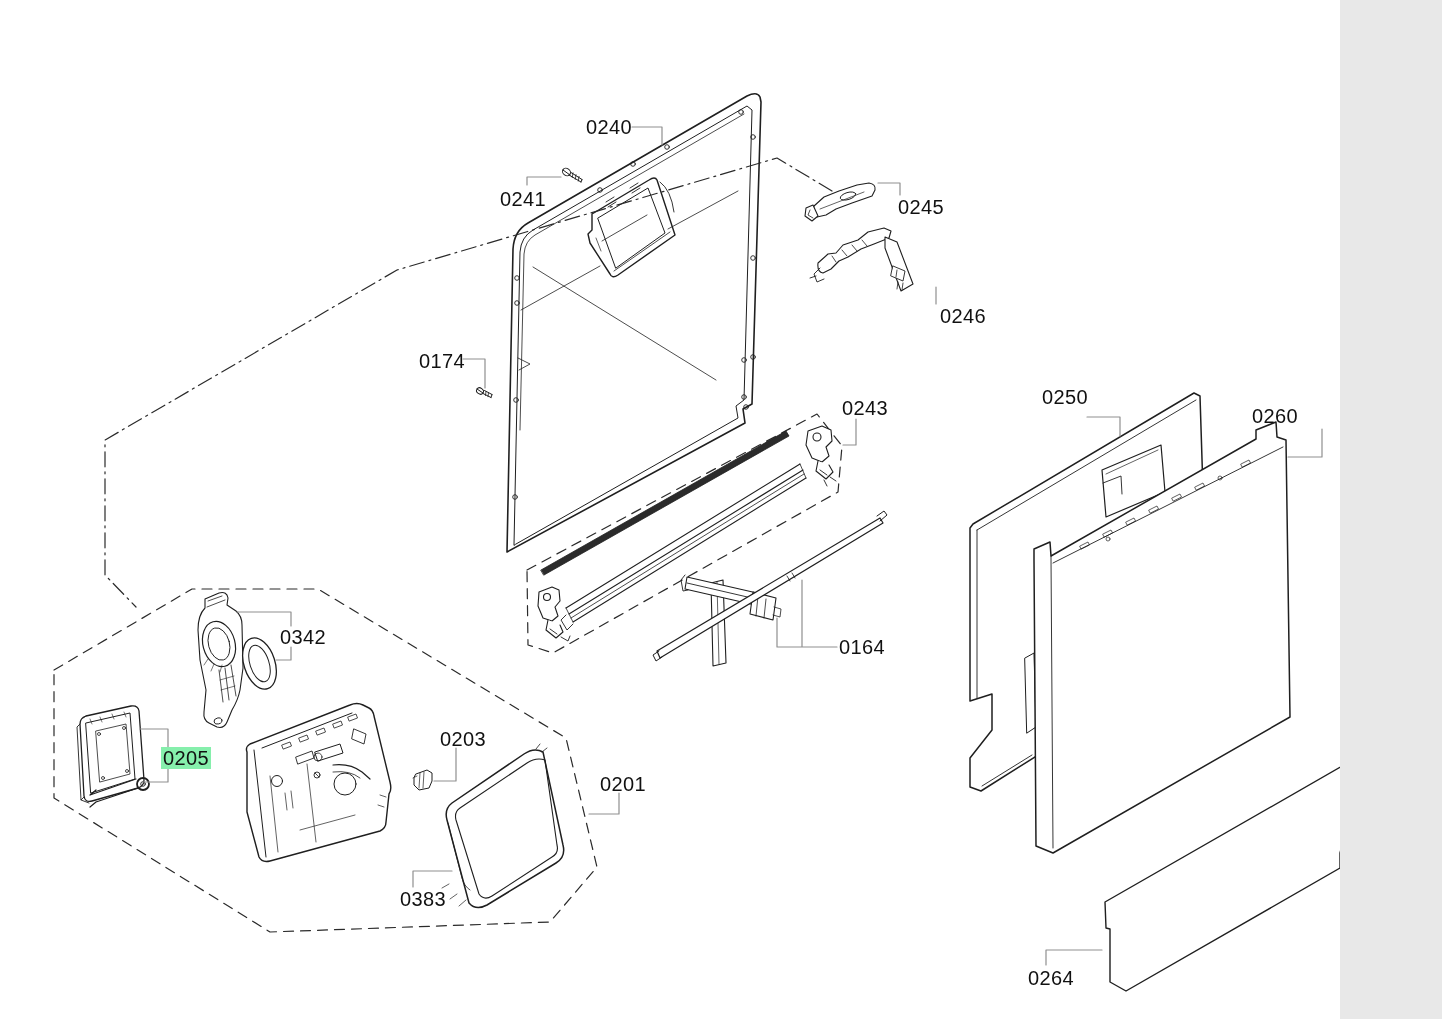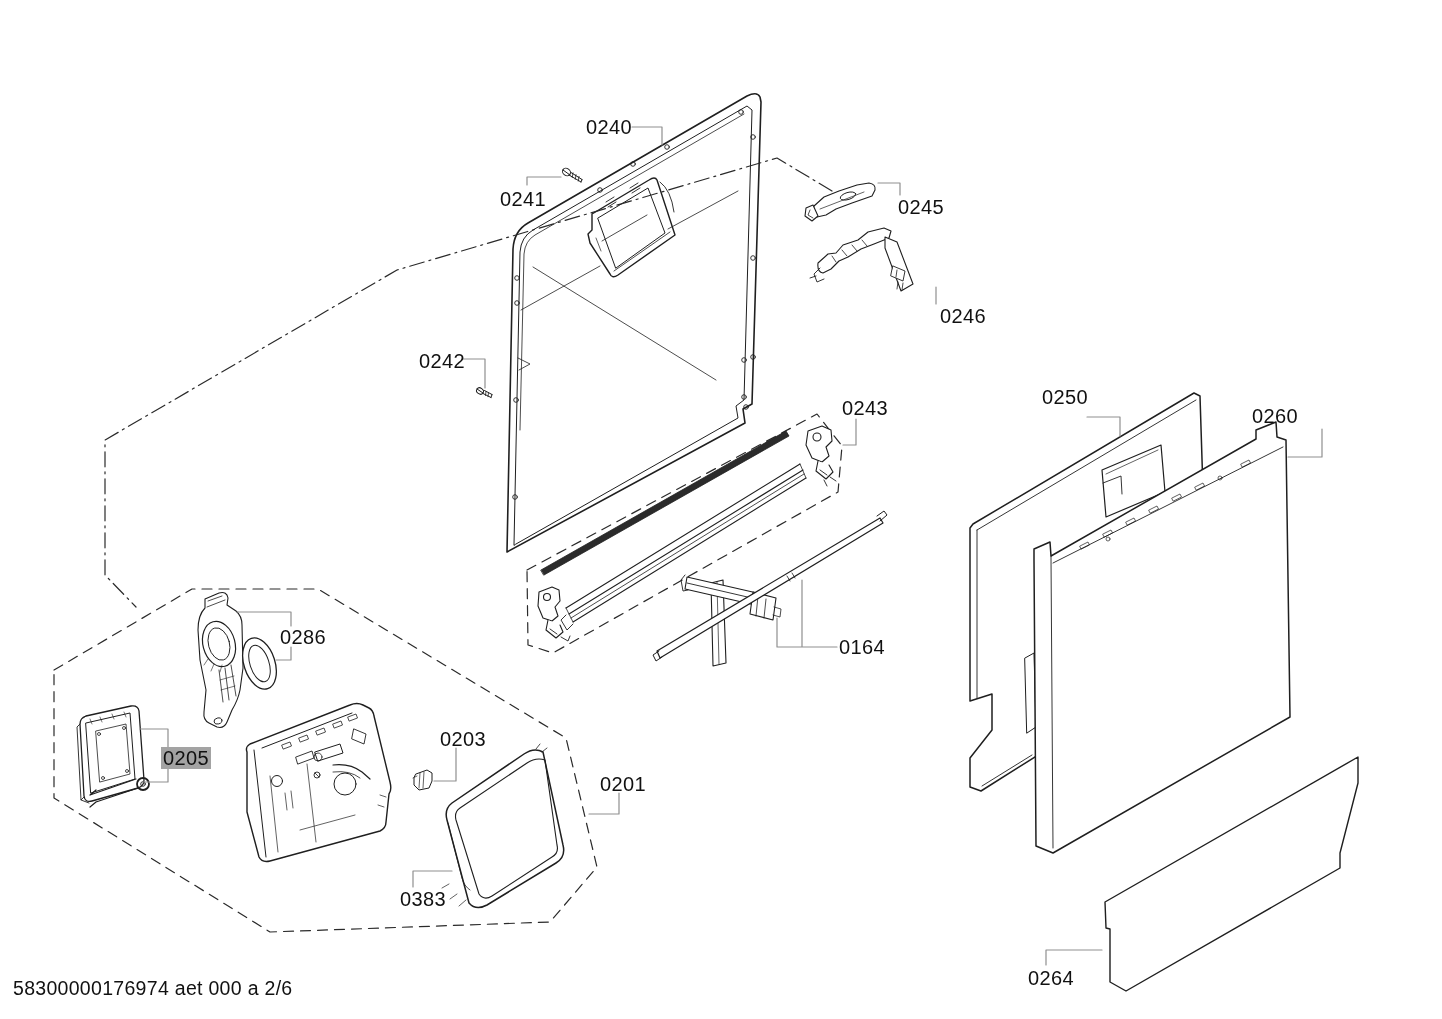--- a/index.html
+++ b/index.html
@@ -1,25 +1,25 @@
 <!DOCTYPE html>
 <html><head>
 <meta charset="utf-8">
 <style>
   html,body{margin:0;padding:0;background:#e8e8e8;}
   .stage{
-    position:relative;width:1442px;height:1019px;background:#ffffff;
+    position:relative;width:1340px;height:1019px;background:#ffffff;
     font-family:"Liberation Sans", sans-serif;overflow:hidden;
   }
   .stage svg{position:absolute;left:0;top:0;}
   .part-label{
     position:absolute;font-size:20px;line-height:1;color:#111;
     letter-spacing:0.4px;white-space:nowrap;z-index:5;
   }
-  .part-label.bg{background:#a3a3a3;padding:1px 2px;}
+  .part-label.bg{background:#86efac;padding:1px 2px;}
   .footer-code{
     position:absolute;left:13px;top:977px;font-size:19.5px;line-height:1.2;
     color:#111;letter-spacing:0.3px;z-index:5;
   }
 </style>
 </head>
 <body>
 
 <div class="stage">
 
@@ -245,29 +245,28 @@
     <path d="M237 612 L291 612 L291 626 M291 647 L291 660 L276 660"></path>
     <path d="M140 729 L168 729 L168 782 L143 782"></path>
     <path d="M456 748 L456 781 L434 781"></path>
     <path d="M413 887 L413 871 L452 871"></path>
     <path d="M619 793 L619 814 L589 814"></path>
   </g>
 </svg>
 
 <div class="part-label" style="left:586px;top:117px">0240</div>
 <div class="part-label" style="left:500px;top:189px">0241</div>
-<div class="part-label" style="left:419px;top:351px">0242</div>
+<div class="part-label" style="left:419px;top:351px">0174</div>
 <div class="part-label" style="left:842px;top:398px">0243</div>
 <div class="part-label" style="left:839px;top:637px">0164</div>
 <div class="part-label" style="left:898px;top:197px">0245</div>
 <div class="part-label" style="left:940px;top:306px">0246</div>
 <div class="part-label" style="left:1042px;top:387px">0250</div>
 <div class="part-label" style="left:1252px;top:406px">0260</div>
 <div class="part-label" style="left:1028px;top:968px">0264</div>
-<div class="part-label" style="left:280px;top:627px">0286</div>
+<div class="part-label" style="left:280px;top:627px">0342</div>
 <div class="part-label bg" style="left:161px;top:747px">0205</div>
 <div class="part-label" style="left:440px;top:729px">0203</div>
 <div class="part-label" style="left:400px;top:889px">0383</div>
 <div class="part-label" style="left:600px;top:774px">0201</div>
 
-<div class="footer-code">58300000176974 aet 000 a 2/6</div>
 
 </div>
 
 </body></html>

